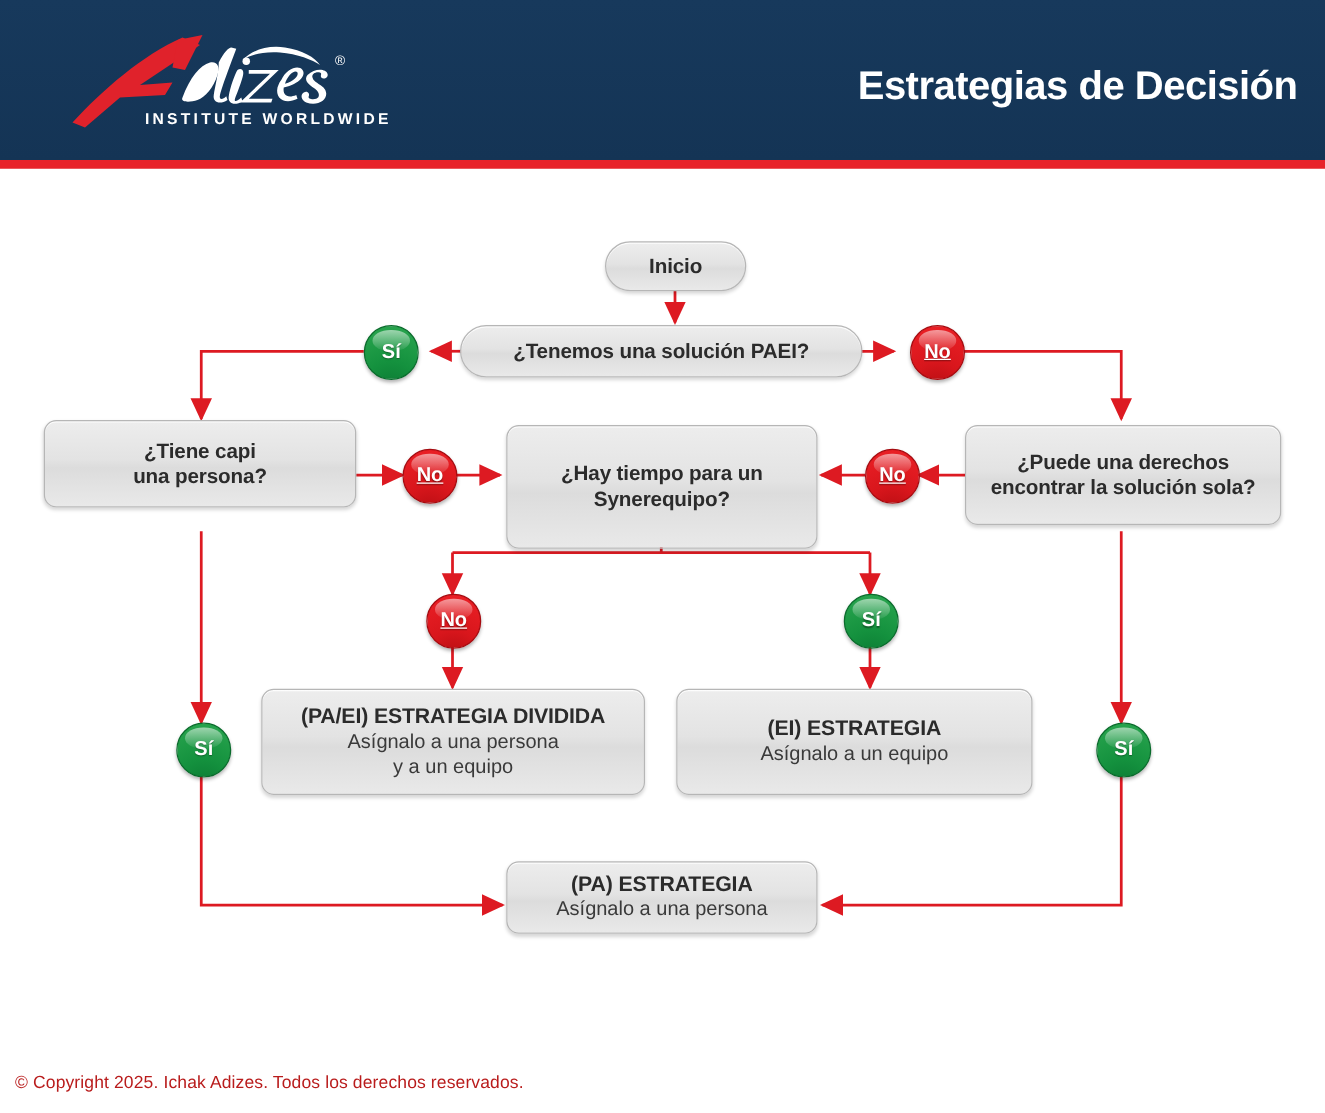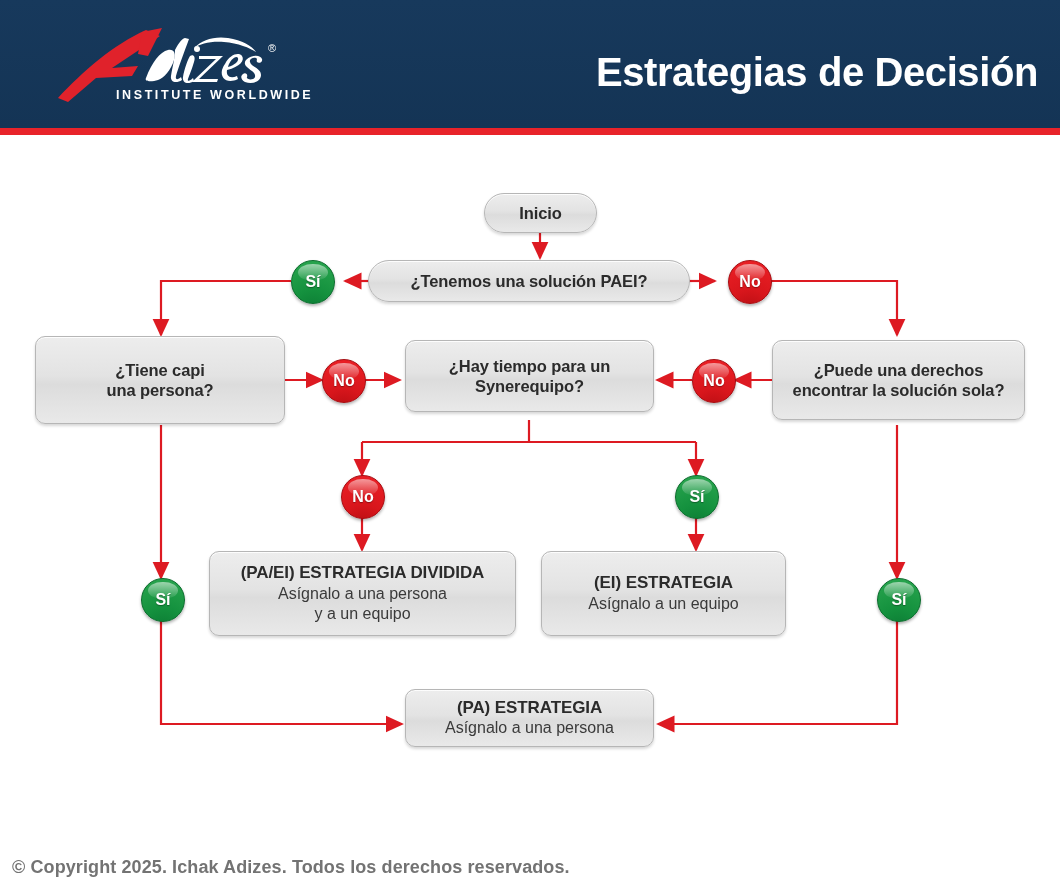--- a/index.html
+++ b/index.html
@@ -56,21 +56,21 @@
     font-size: 13.5px;
     font-weight: bold;
     letter-spacing: 0.35px;
     white-space: nowrap;
   }
   .main-title {
     position: absolute;
     right: 22px;
     top: 52px;
     color: #ffffff;
-    font-size: 40px;
+    font-size: 32px;
     font-weight: bold;
     letter-spacing: -0.4px;
     white-space: nowrap;
     line-height: 1;
   }
 
   
   .canvas {
     position: absolute;
     left: 0; top: 135px;
@@ -142,30 +142,31 @@
     background: linear-gradient(180deg, rgba(255,255,255,0.55), rgba(255,255,255,0.04));
     z-index: 1;
   }
   .badge.yes {
     background: radial-gradient(circle at 50% 120%, #0b7a33 0%, #14913e 40%, #2aa64f 100%);
     border: 1px solid #0a6b2c;
   }
   .badge.no {
     background: radial-gradient(circle at 50% 120%, #b60d12 0%, #d8161c 40%, #ec2026 100%);
     border: 1px solid #a50b10;
+    text-decoration: underline;
   }
 
   
   .footer {
     position: absolute;
     left: 12px;
     top: 857px;
-    font-size: 18px;
-    font-weight: bold;
-    color: #737373;
+    font-size: 14px;
+    font-weight: normal;
+    color: #b91c1c;
     letter-spacing: 0.1px;
   }
 </style>
 </head>
 <body>
 
 <div class="header">
 
   <div class="logo-wrap">
     <svg width="240" height="88" viewBox="0 0 240 88">
@@ -247,30 +248,30 @@
     <div class="t1">Inicio</div>
   </div>
 
   <div class="badge yes" style="left:291px; top:125px;">
     <span>Sí</span>
   </div>
   <div class="badge no" style="left:728px; top:125px;">
     <span>No</span>
   </div>
 
-  <div class="node" style="left:35px; top:201px; width:250px; height:88px;">
+  <div class="node" style="left:35px; top:201px; width:250px; height:70px;">
     <div class="t1">¿Tiene capi</div>
     <div class="t1">una persona?</div>
   </div>
 
   <div class="badge no" style="left:322px; top:224px;">
     <span>No</span>
   </div>
 
-  <div class="node" style="left:405px; top:205px; width:249px; height:72px;">
+  <div class="node" style="left:405px; top:205px; width:249px; height:99px;">
     <div class="t1">¿Hay tiempo para un</div>
     <div class="t1">Synerequipo?</div>
   </div>
 
   <div class="badge no" style="left:692px; top:224px;">
     <span>No</span>
   </div>
 
   <div class="node" style="left:772px; top:205px; width:253px; height:80px;">
     <div class="t1">¿Puede una derechos</div>
@@ -290,21 +291,21 @@
   <div class="badge yes" style="left:877px; top:443px;">
     <span>Sí</span>
   </div>
 
   <div class="node" style="left:209px; top:416px; width:307px; height:85px;align-items:center;">
     <div class="t1 big">(PA/EI) ESTRATEGIA DIVIDIDA</div>
     <div class="t2">Asígnalo a una persona</div>
     <div class="t2">y a un equipo</div>
   </div>
 
-  <div class="node" style="left:541px; top:416px; width:245px; height:85px;">
+  <div class="node" style="left:541px; top:416px; width:285px; height:85px;">
     <div class="t1 big">(EI) ESTRATEGIA</div>
     <div class="t2">Asígnalo a un equipo</div>
   </div>
 
   <div class="node" style="left:405px; top:554px; width:249px; height:58px;">
     <div class="t1 big">(PA) ESTRATEGIA</div>
     <div class="t2">Asígnalo a una persona</div>
   </div>
 
 </div>

